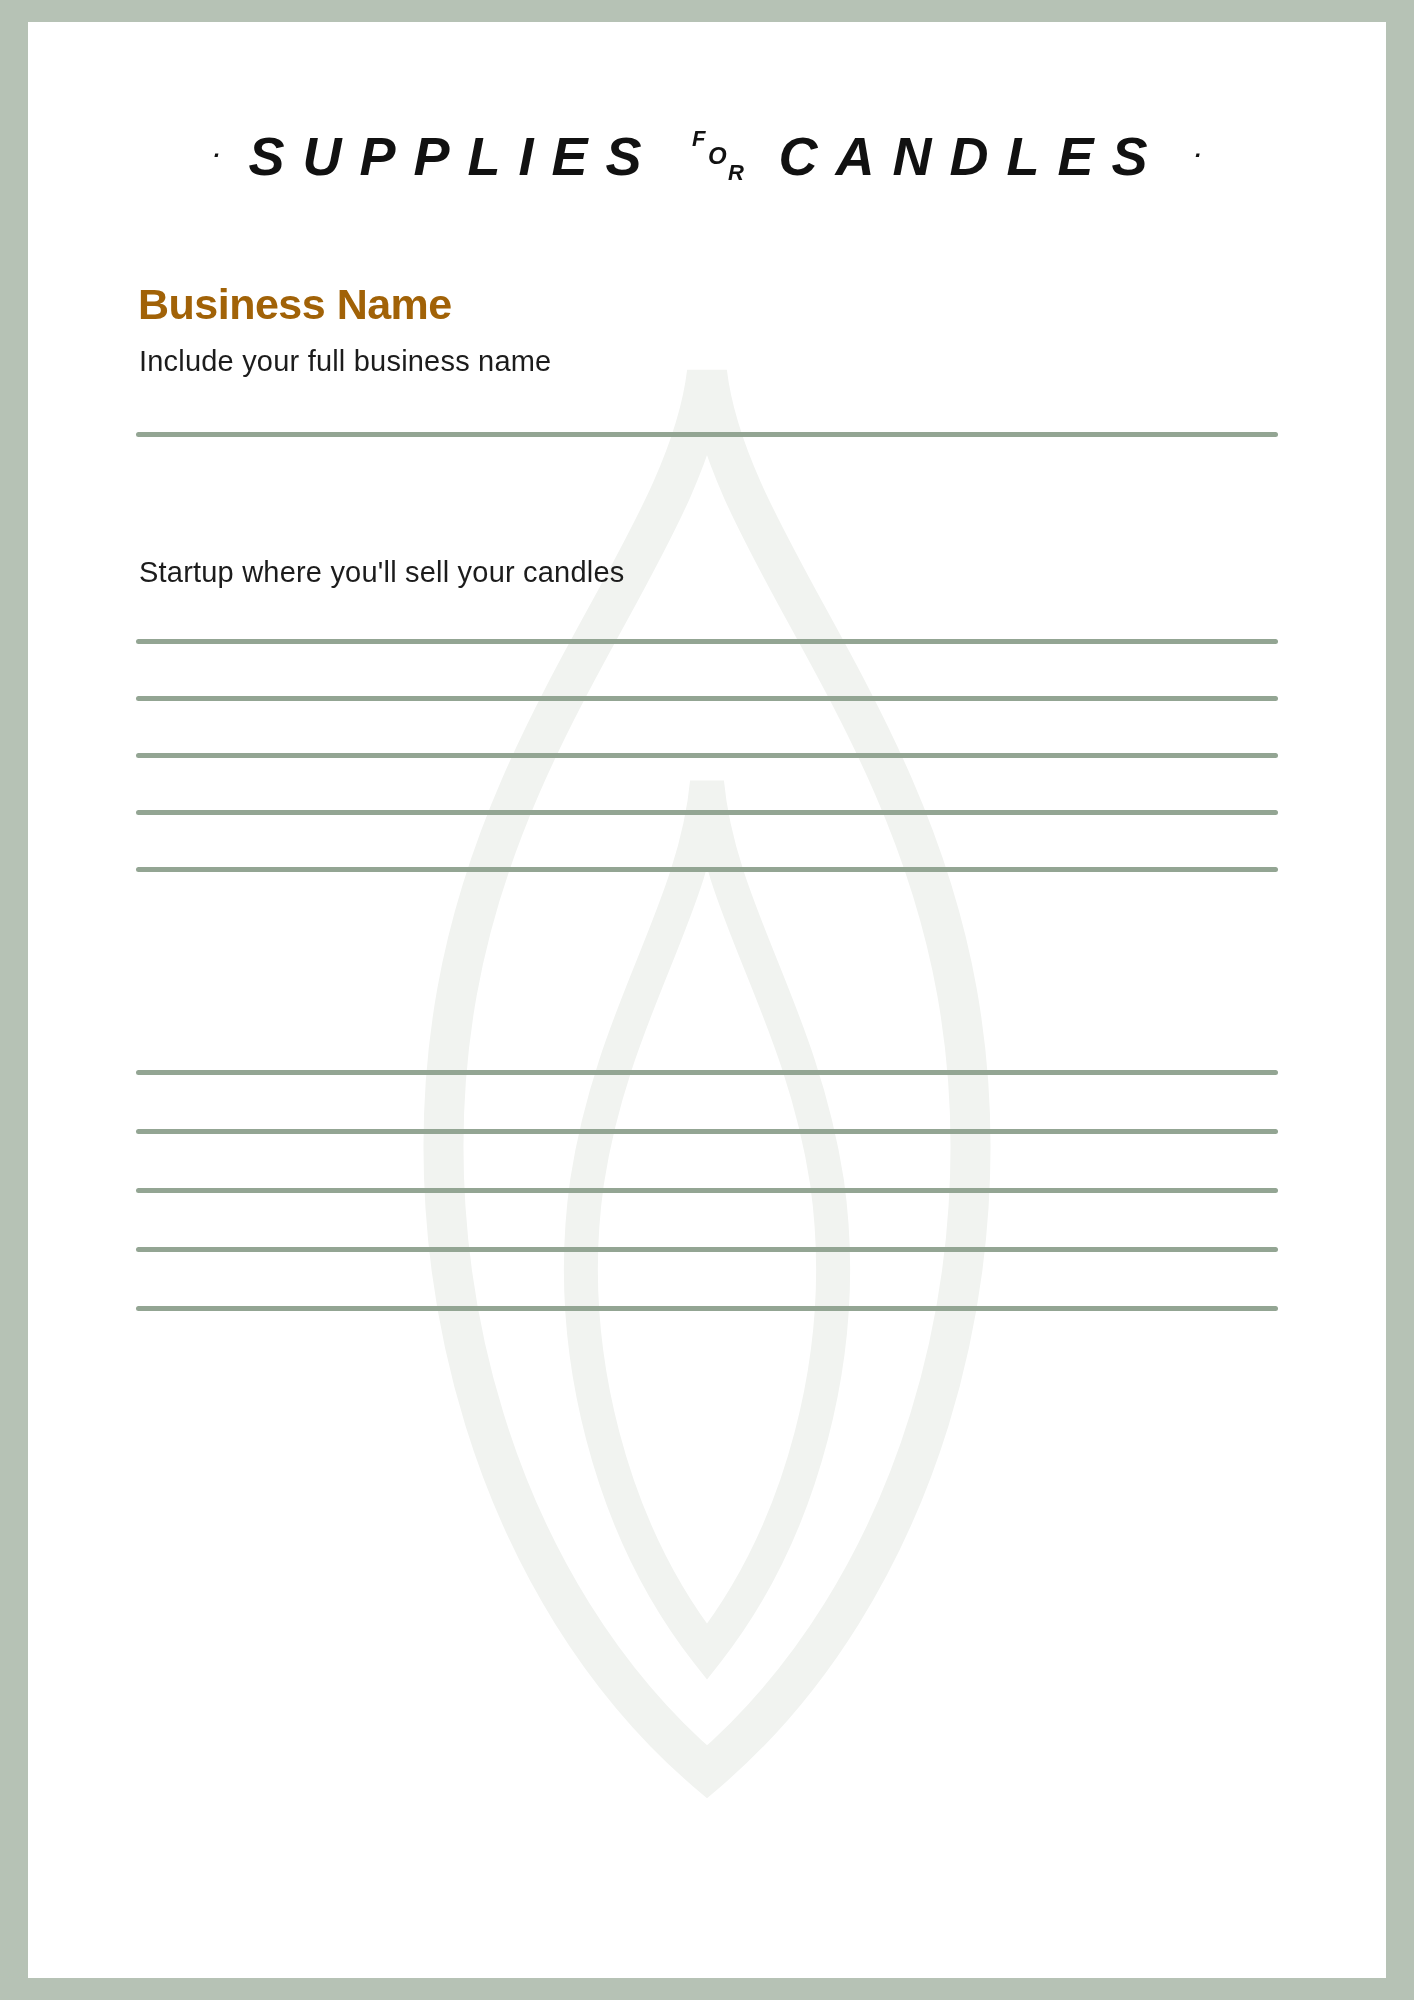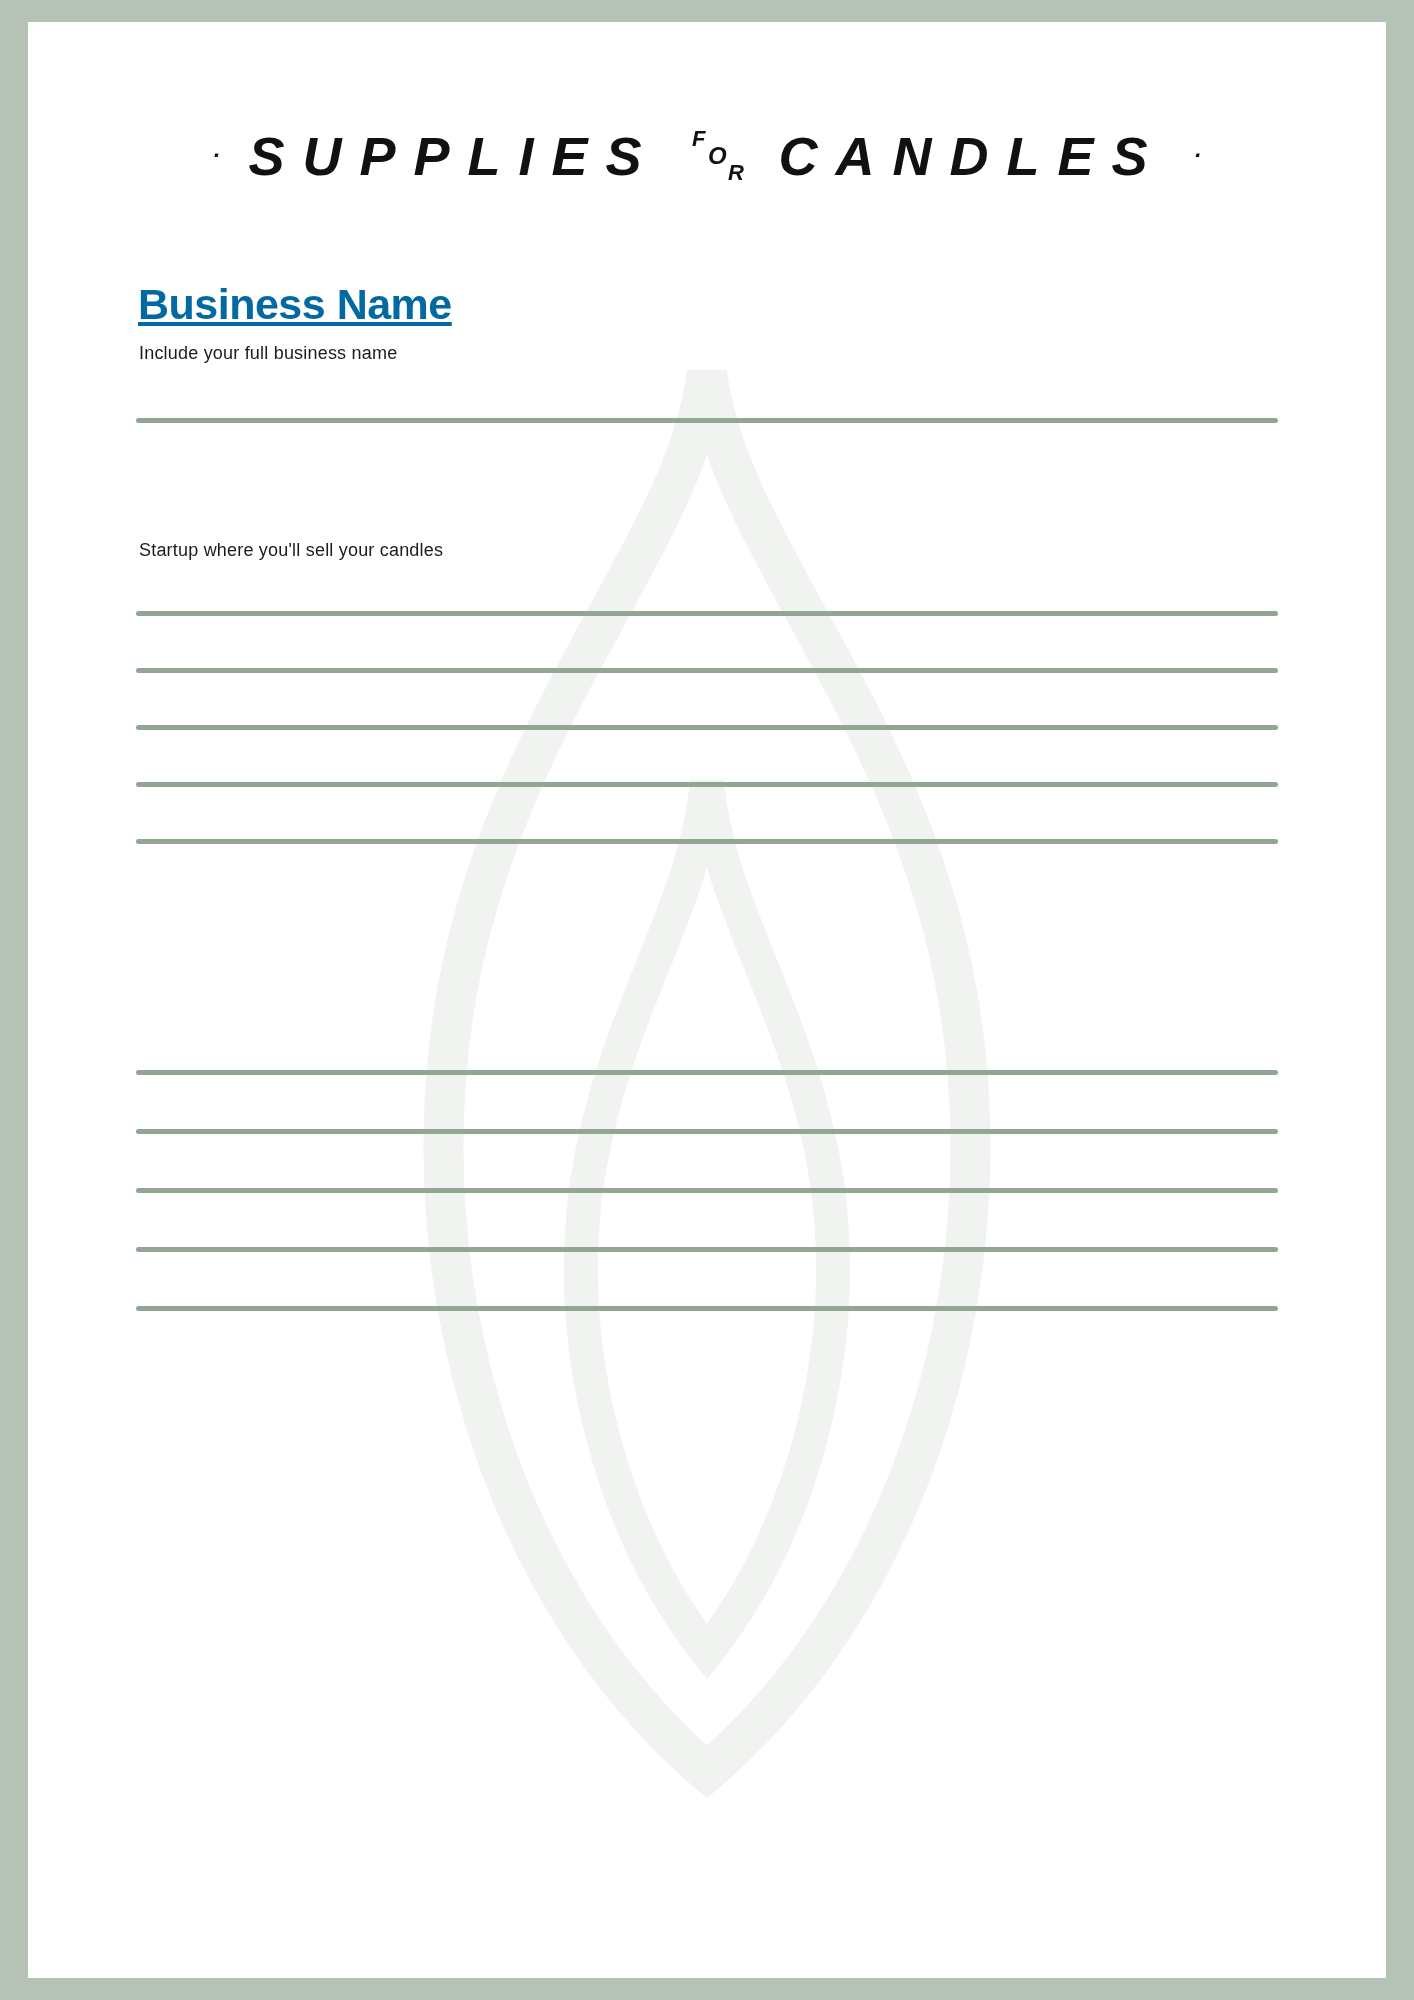--- a/index.html
+++ b/index.html
@@ -103,30 +103,29 @@
 
   
   .section {
     position: absolute;
     left: 108px;
     width: 1142px;
   }
   .sec-title {
     font-size: 43px;
     font-weight: bold;
-    color: #0369a1;
+    color: #a16207;
     letter-spacing: -0.5px;
     margin: 0 0 14px 2px;
-    text-decoration: underline;
   }
   .sec-sub {
-    font-size: 18px;
+    font-size: 29px;
     color: #1c1c1c;
     letter-spacing: 0.2px;
-    margin: 0 0 8px 3px;
+    margin: 16px 0 8px 3px;
     font-weight: 400;
   }
   .lines {
     margin-top: 26px;
   }
   .line {
     height: 5px;
     background: #93a593;
     border-radius: 3px;
     margin-bottom: 52px;

